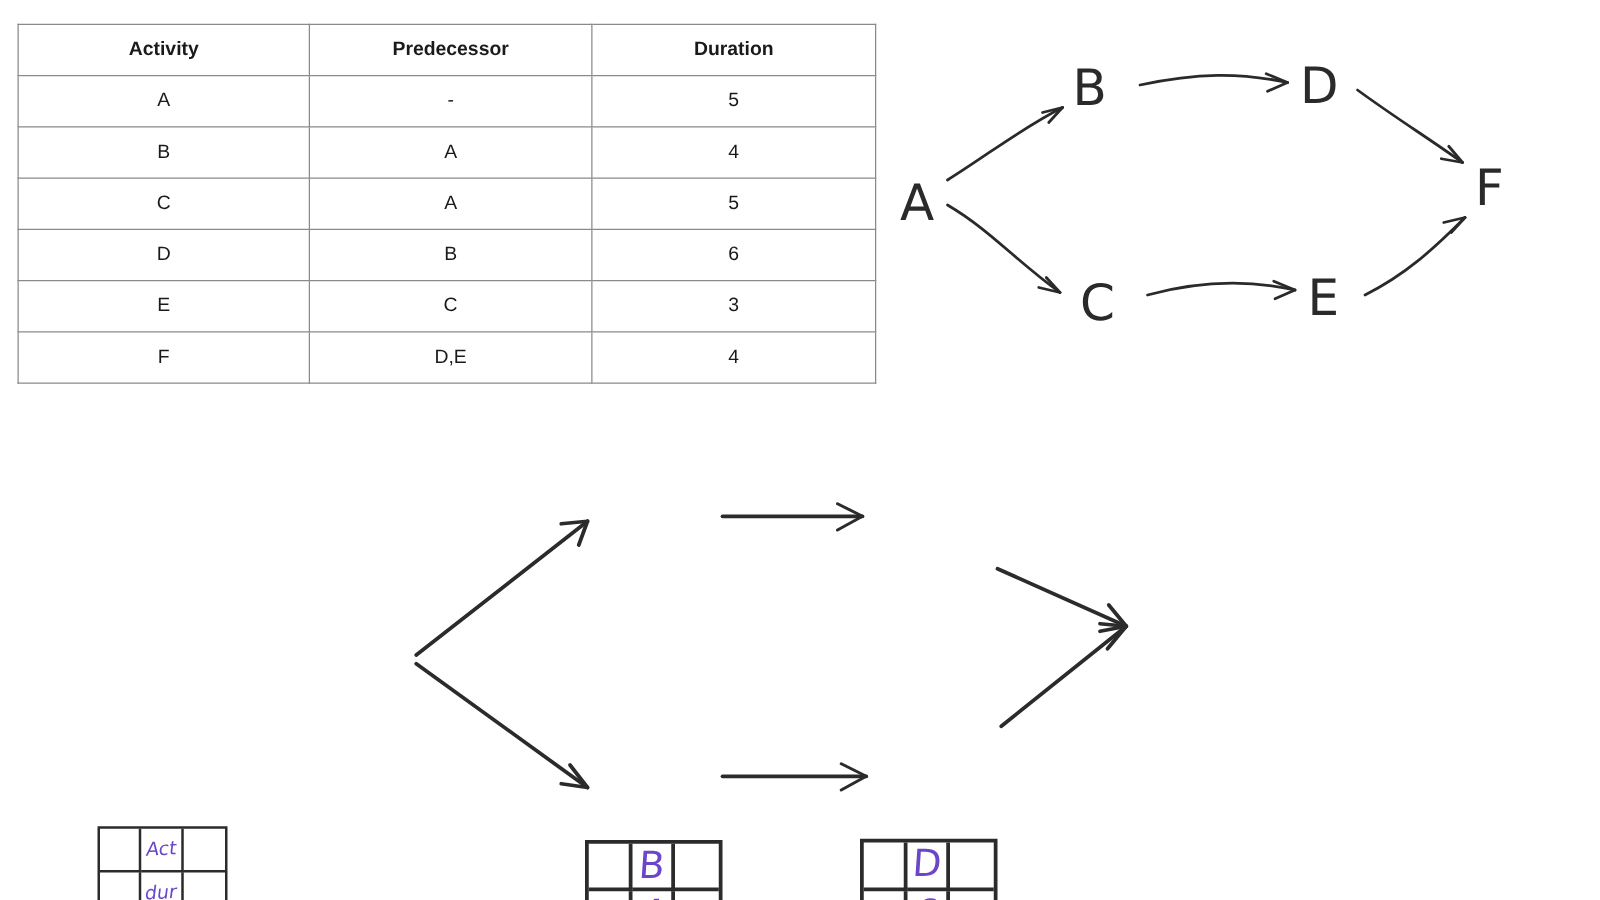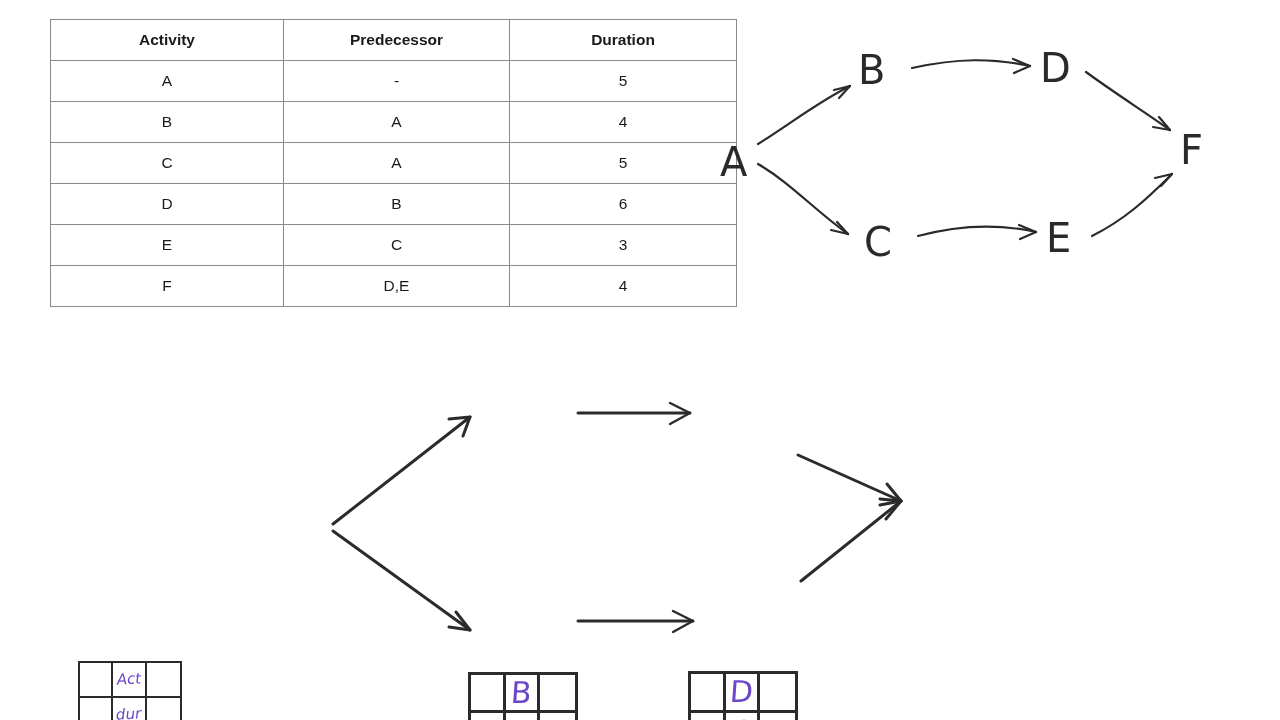--- a/index.html
+++ b/index.html
@@ -19,21 +19,20 @@
 
   
   #activity-table {
     position: absolute;
     left: 14px;
     top: 19px;
     width: 686px;
     border-collapse: collapse;
     table-layout: fixed;
     background: #ffffff;
-    margin-left: 36px;
   }
   #activity-table td, #activity-table th {
     border: 1px solid #8a8a8a;
     text-align: center;
     vertical-align: middle;
     height: 40px;
     font-size: 15.5px;
     color: #1a1a1a;
     font-family: "Liberation Sans", sans-serif;
     padding: 0;

